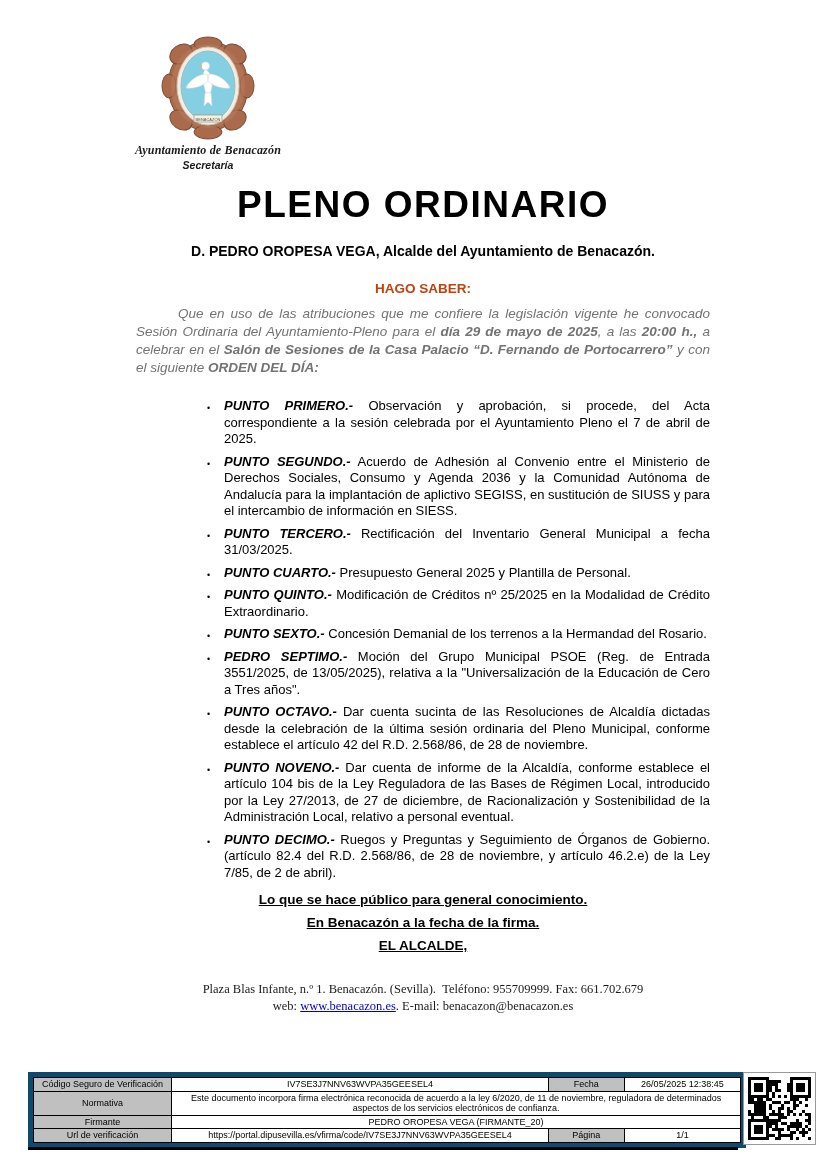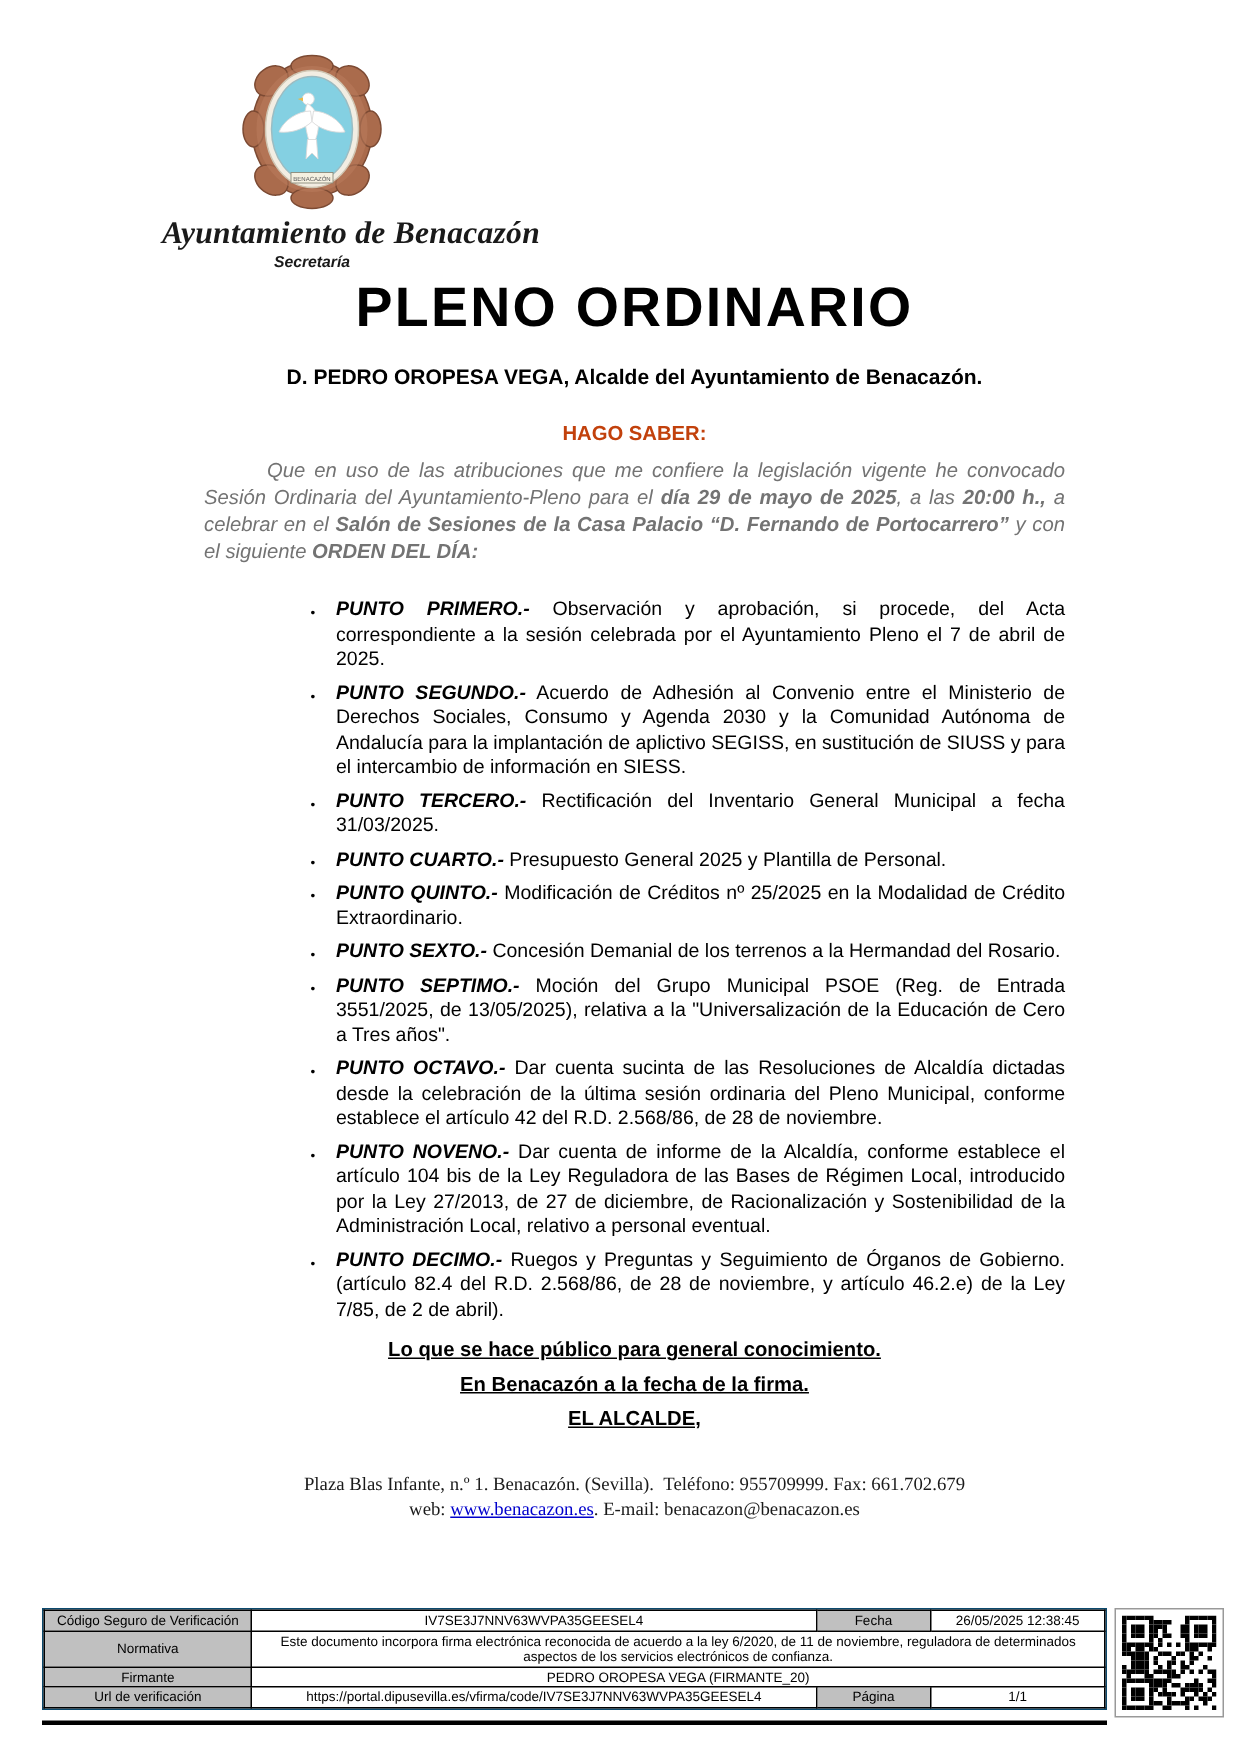--- a/index.html
+++ b/index.html
@@ -3,21 +3,21 @@
 <meta charset="utf-8">
 <style>
   html,body{margin:0;padding:0;background:#ffffff;}
   .page{position:relative;width:826px;height:1169px;background:#fff;overflow:hidden;
         font-family:"Liberation Sans",sans-serif;color:#111;}
 
   
   .letterhead{position:absolute;left:108px;top:36px;width:200px;text-align:center;}
   .crest{display:block;margin:0 auto 3px auto;}
   .org-name{font-family:"Liberation Serif",serif;font-weight:700;font-style:italic;
-            font-size:21px;white-space:nowrap;letter-spacing:.2px;color:#1a1a1a;}
+            font-size:12px;white-space:nowrap;letter-spacing:.2px;color:#1a1a1a;}
   .dept{font-size:10.5px;font-style:italic;font-weight:700;margin-top:1px;color:#1a1a1a;}
 
   
   .doc-title{position:absolute;top:184px;left:136px;width:574px;margin:0;text-align:center;
              font-size:37px;font-weight:700;letter-spacing:1.5px;color:#000;}
   .subtitle{position:absolute;top:243px;left:136px;width:574px;margin:0;text-align:center;
             font-size:14px;font-weight:700;color:#000;}
   .hago{position:absolute;top:281px;left:136px;width:574px;margin:0;text-align:center;
         font-size:13.5px;font-weight:700;color:#c2410c;}
   .intro{position:absolute;top:305px;left:136px;width:574px;margin:0;font-size:13.5px;
@@ -33,21 +33,21 @@
   .closing{position:absolute;top:892px;left:136px;width:574px;text-align:center;
            font-weight:700;font-size:13.5px;color:#000;}
   .closing div{margin-bottom:8px;text-decoration:underline;}
 
   .footer{position:absolute;top:981px;left:136px;width:574px;text-align:center;
           font-family:"Liberation Serif",serif;font-size:12.5px;line-height:17px;color:#1a1a1a;}
   .link{color:#0000cc;text-decoration:underline;cursor:pointer;}
 
   
   .verif{position:absolute;left:28px;top:1072px;width:792px;height:92px;}
-  .tablewrap{position:absolute;left:0;top:0;width:708px;border:1px solid #0c4a6e;background:#fff;}
+  .tablewrap{position:absolute;left:0;top:0;width:708px;border:5px solid #0c4a6e;background:#fff;}
   .verif table{border-collapse:collapse;width:100%;table-layout:fixed;font-size:9px;line-height:10.5px;}
   .verif td{border:1px solid #000;padding:1px 3px;text-align:center;vertical-align:middle;
             overflow:hidden;color:#000;}
   .verif .lbl{background:#c0c0c0;}
   .r1{height:13px;}.r2{height:24px;}.r3{height:13px;}.r4{height:14px;}
   .thick{position:absolute;left:0;top:75px;width:710px;height:3px;background:#000;}
   .qrbox{position:absolute;left:715px;top:0;width:63px;height:63px;border:1px solid #999;
          padding:4px;background:#fff;}
   .qrbox svg{display:block;}
 </style>
@@ -90,26 +90,26 @@
   <h1 class="doc-title">PLENO ORDINARIO</h1>
 
   <p class="subtitle"><span>D. PEDRO OROPESA VEGA</span><span>, Alcalde del Ayuntamiento de Benacazón.</span></p>
 
   <p class="hago">HAGO SABER:</p>
 
   <p class="intro"><span>Que en uso de las atribuciones que me confiere la legislación vigente he convocado Sesión Ordinaria del Ayuntamiento-Pleno para el </span><b>día 29 de mayo de 2025</b><span>, a las </span><b>20:00 h.,</b><span> a celebrar en el </span><b>Salón de Sesiones de la Casa Palacio “D. Fernando de Portocarrero”</b><span> y con el siguiente </span><b>ORDEN DEL DÍA:</b></p>
 
   <div class="agenda">
     <div class="item"><span class="bullet">•</span><span class="lead">PUNTO PRIMERO.-</span><span> Observación y aprobación, si procede, del Acta correspondiente a la sesión celebrada por el Ayuntamiento Pleno el 7 de abril de 2025.</span></div>
-    <div class="item"><span class="bullet">•</span><span class="lead">PUNTO SEGUNDO.-</span><span> Acuerdo de Adhesión al Convenio entre el Ministerio de Derechos Sociales, Consumo y Agenda 2030 y la Comunidad Autónoma de Andalucía para la implantación de aplictivo SEGISS, en sustitución de SIUSS y para el intercambio de información en SIESS.</span></div>
+    <div class="item"><span class="bullet">•</span><span class="lead">PUNTO SEGUNDO.-</span><span> Acuerdo de Adhesión al Convenio entre el Ministerio de Derechos Sociales, Consumo y Agenda 2036 y la Comunidad Autónoma de Andalucía para la implantación de aplictivo SEGISS, en sustitución de SIUSS y para el intercambio de información en SIESS.</span></div>
     <div class="item"><span class="bullet">•</span><span class="lead">PUNTO TERCERO.-</span><span> Rectificación del Inventario General Municipal a fecha 31/03/2025.</span></div>
     <div class="item"><span class="bullet">•</span><span class="lead">PUNTO CUARTO.-</span><span> Presupuesto General 2025 y Plantilla de Personal.</span></div>
     <div class="item"><span class="bullet">•</span><span class="lead">PUNTO QUINTO.-</span><span> Modificación de Créditos nº 25/2025 en la Modalidad de Crédito Extraordinario.</span></div>
     <div class="item"><span class="bullet">•</span><span class="lead">PUNTO SEXTO.-</span><span> Concesión Demanial de los terrenos a la Hermandad del Rosario.</span></div>
-    <div class="item"><span class="bullet">•</span><span class="lead">PUNTO SEPTIMO.-</span><span> Moción del Grupo Municipal PSOE (Reg. de Entrada 3551/2025, de 13/05/2025), relativa a la "Universalización de la Educación de Cero a Tres años".</span></div>
+    <div class="item"><span class="bullet">•</span><span class="lead">PEDRO SEPTIMO.-</span><span> Moción del Grupo Municipal PSOE (Reg. de Entrada 3551/2025, de 13/05/2025), relativa a la "Universalización de la Educación de Cero a Tres años".</span></div>
     <div class="item"><span class="bullet">•</span><span class="lead">PUNTO OCTAVO.-</span><span> Dar cuenta sucinta de las Resoluciones de Alcaldía dictadas desde la celebración de la última sesión ordinaria del Pleno Municipal, conforme establece el artículo 42 del R.D. 2.568/86, de 28 de noviembre.</span></div>
     <div class="item"><span class="bullet">•</span><span class="lead">PUNTO NOVENO.-</span><span> Dar cuenta de informe de la Alcaldía, conforme establece el artículo 104 bis de la Ley Reguladora de las Bases de Régimen Local, introducido por la Ley 27/2013, de 27 de diciembre, de Racionalización y Sostenibilidad de la Administración Local, relativo a personal eventual.</span></div>
     <div class="item"><span class="bullet">•</span><span class="lead">PUNTO DECIMO.-</span><span> Ruegos y Preguntas y Seguimiento de Órganos de Gobierno. (artículo 82.4 del R.D. 2.568/86, de 28 de noviembre, y artículo 46.2.e) de la Ley 7/85, de 2 de abril).</span></div>
   </div>
 
   <div class="closing">
     <div>Lo que se hace público para general conocimiento.</div>
     <div>En Benacazón a la fecha de la firma.</div>
     <div>EL ALCALDE,</div>
   </div>

